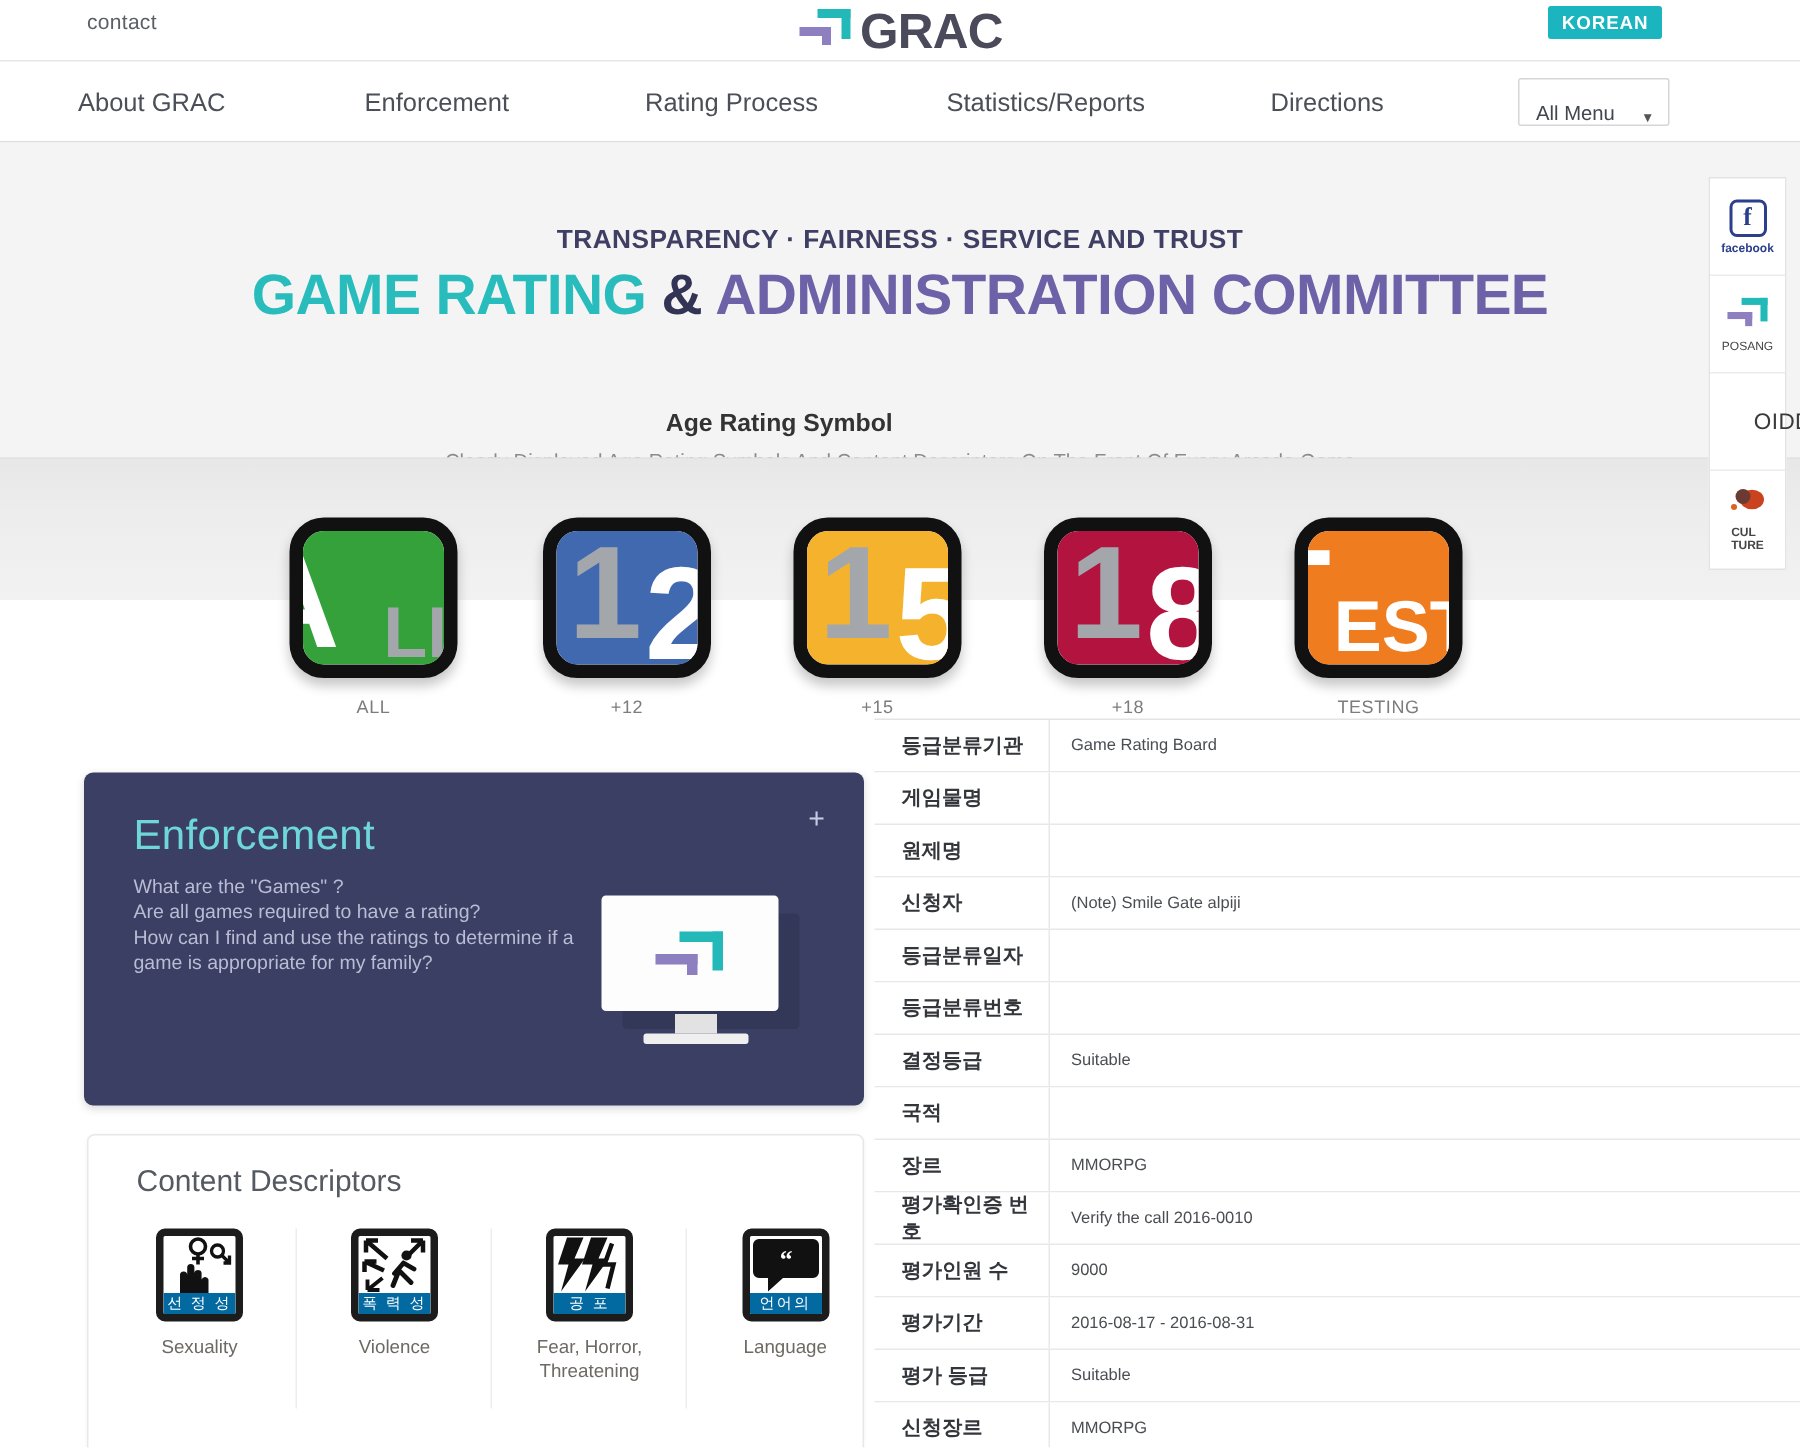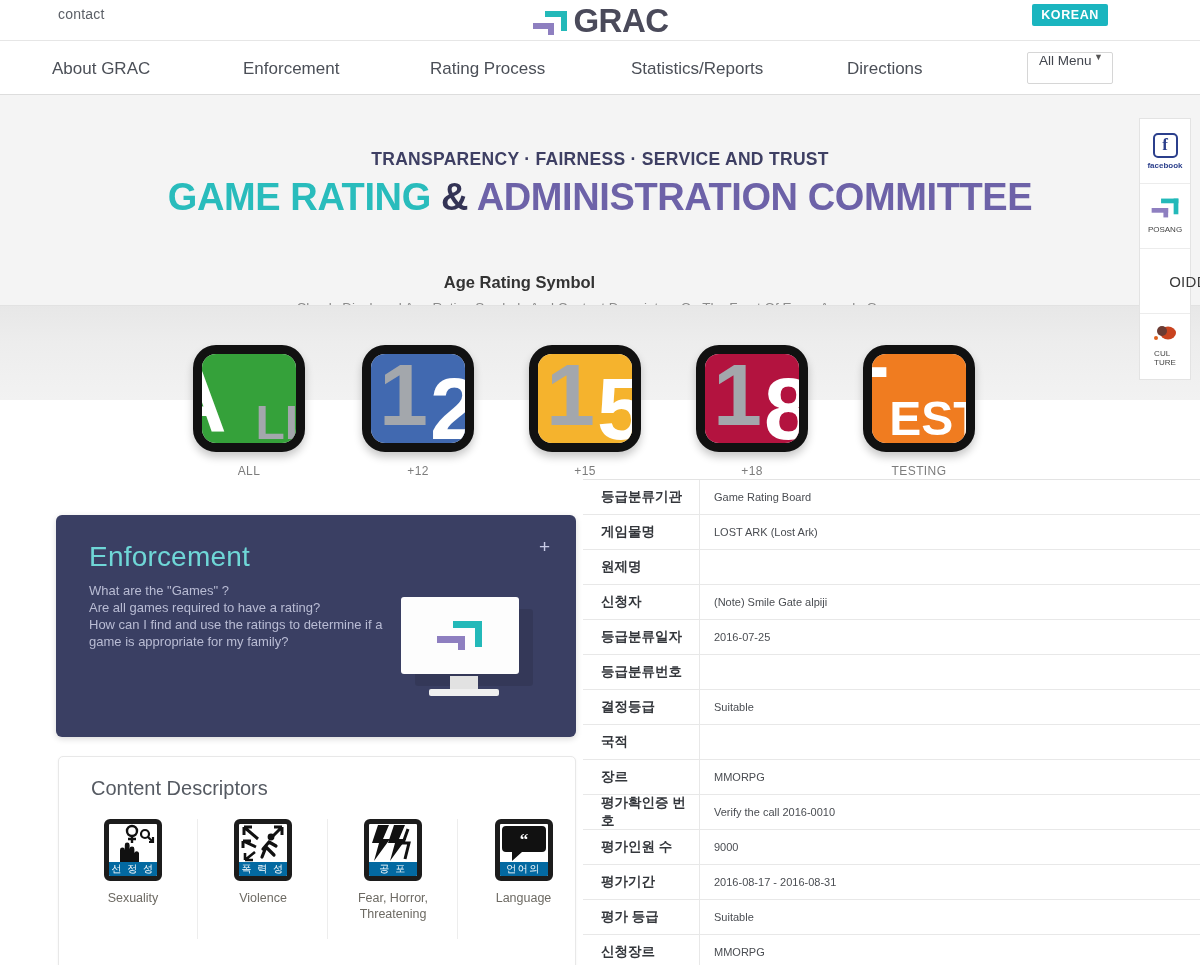--- a/index.html
+++ b/index.html
@@ -18,21 +18,21 @@
   }
   .contact-link {
     position:absolute; left:58px; top:6px;
     font-size:14px; color:#5b5f66; letter-spacing:.2px;
   }
   .logo-wrap {
     position:absolute; left:0; top:0; width:1200px; height:40px;
     display:flex; align-items:center; justify-content:center;
     pointer-events:none;
   }
-  .logo { display:flex; align-items:flex-end; gap:4px; pointer-events:auto; }
+  .logo { display:flex; align-items:flex-start; gap:4px; pointer-events:auto; }
   .logo-mark { width:38px; height:28px; position:relative; display:block; }
   .logo-text {
     font-size:33px; font-weight:bold; color:#4a4a5a;
     letter-spacing:-.5px; line-height:1;
   }
   .korean-badge {
     position:absolute; right:92px; top:4px;
     background:#1ab5bf; color:#ffffff;
     font-size:12.5px; font-weight:bold; letter-spacing:.6px;
     padding:4px 9px 4px 9px; border-radius:2px;
@@ -46,23 +46,23 @@
     border-bottom:1px solid #dddddd;
   }
   .nav-items { position:absolute; left:0; top:0; height:55px; width:1010px; }
   .nav-item {
     position:absolute; top:0; height:55px; line-height:55px;
     font-size:17px; color:#4b4f57; white-space:nowrap;
     cursor:pointer;
   }
   .allmenu {
     position:absolute; right:87px; top:11px;
-    width:86px; height:32px;
+    width:101px; height:32px;
     border:1px solid #d6d6d6; border-radius:2px; background:#fff;
-    display:flex; align-items:flex-start; justify-content:space-between;
+    display:flex; align-items:flex-end; justify-content:space-between;
     padding:0 9px 0 11px; cursor:pointer;
   }
   .allmenu-label { font-size:13.5px; color:#42464e; }
   .caret { font-size:9px; color:#555; line-height:1; }
 
   
   .hero {
     position:absolute; left:0; top:95px; width:1200px; height:305px;
     background:#f4f4f4;
   }
@@ -417,33 +417,31 @@
     </div>
   </div>
 
   <div class="detail-table">
     <div class="dt-row">
       <div class="dt-key">등급분류기관</div>
       <div class="dt-val">Game Rating Board</div>
     </div>
     <div class="dt-row">
       <div class="dt-key">게임물명</div>
-      <div class="dt-val">LOST ARK (Lost Ark)</div>
     </div>
     <div class="dt-row">
       <div class="dt-key">원제명</div>
       <div class="dt-val"></div>
     </div>
     <div class="dt-row">
       <div class="dt-key">신청자</div>
       <div class="dt-val">(Note) Smile Gate alpiji</div>
     </div>
     <div class="dt-row">
       <div class="dt-key">등급분류일자</div>
-      <div class="dt-val">2016-07-25</div>
     </div>
     <div class="dt-row">
       <div class="dt-key">등급분류번호</div>
       <div class="dt-val"></div>
     </div>
     <div class="dt-row">
       <div class="dt-key">결정등급</div>
       <div class="dt-val">Suitable</div>
     </div>
     <div class="dt-row">
@@ -496,18 +494,18 @@
       <div class="fb-oidd">OIDD</div>
     </div>
     <div class="fb-item">
       <span>
         <svg width="26" height="18" viewBox="0 0 26 18">
           <ellipse cx="16" cy="8" rx="8" ry="6.5" fill="#c9431f"></ellipse>
           <circle cx="10" cy="6" r="5" fill="#6b3b33"></circle>
           <circle cx="4" cy="13" r="2" fill="#e0621f"></circle>
         </svg>
       </span>
-      <div class="fb-label" style="white-space:pre-line;font-weight:normal">CUL
+      <div class="fb-label" style="white-space:pre-line;font-weight:bold">CUL
 TURE</div>
     </div>
   </div>
 
 </div>
 
 </body></html>

